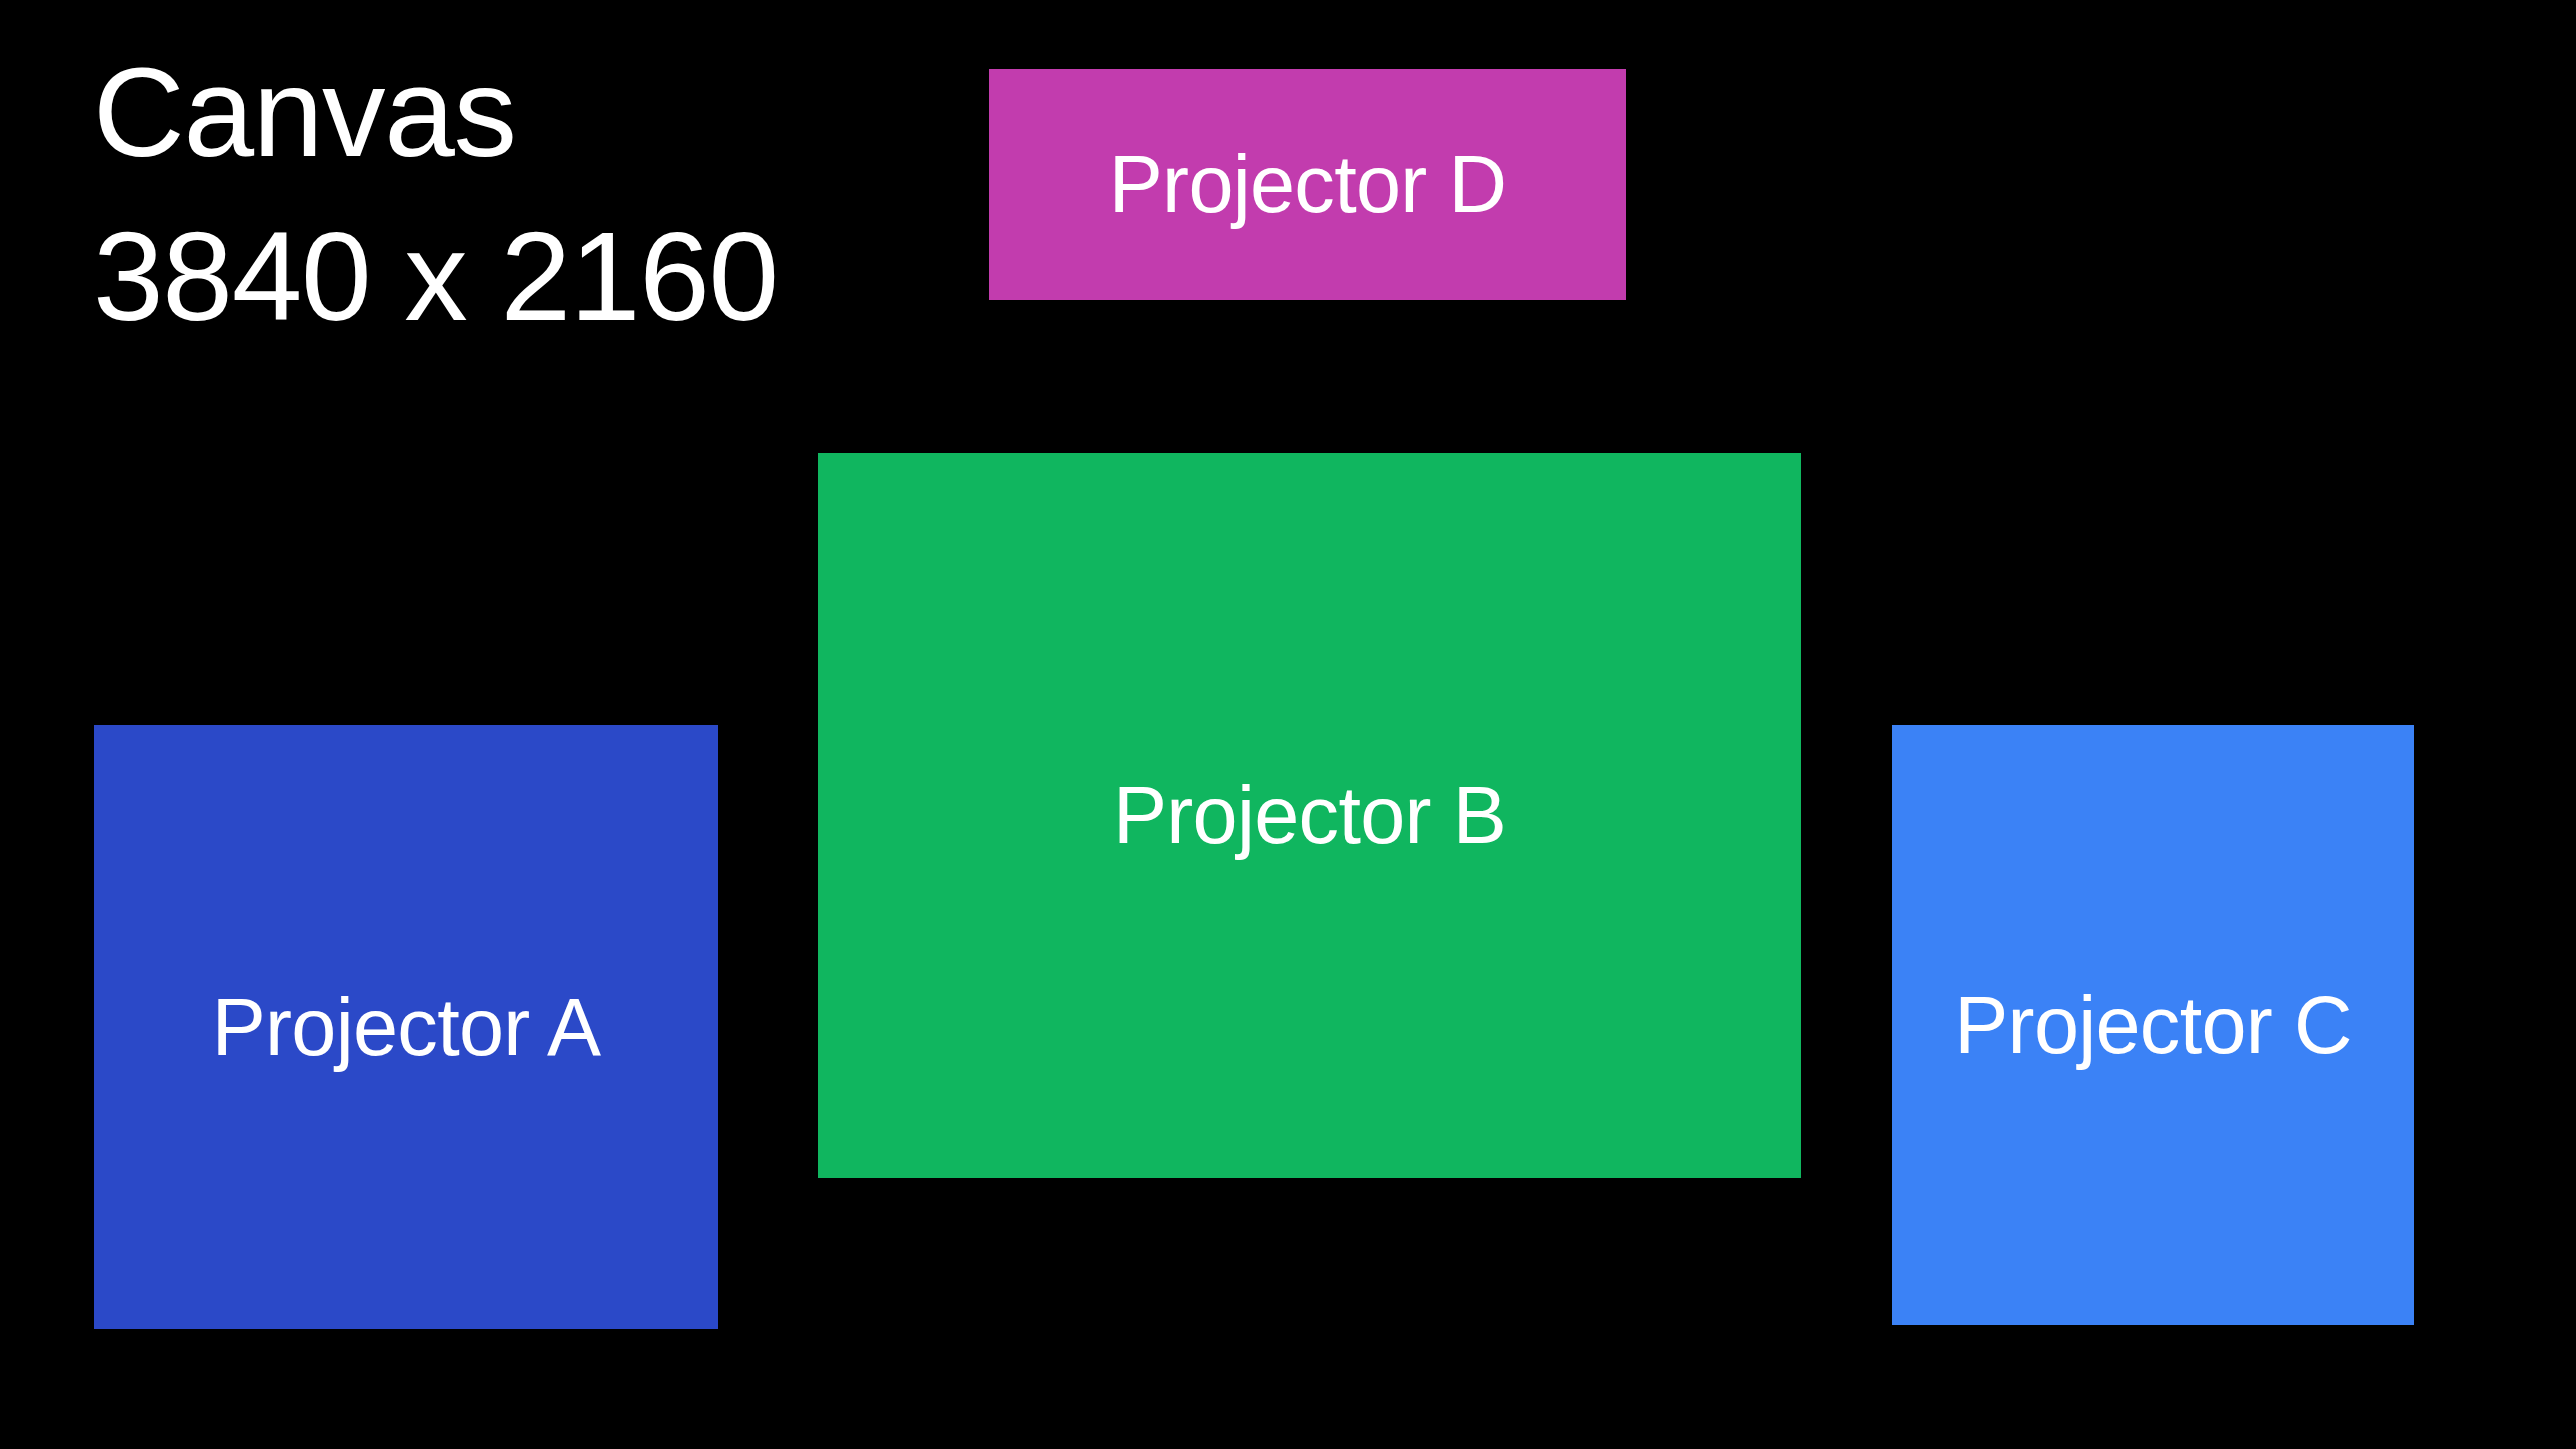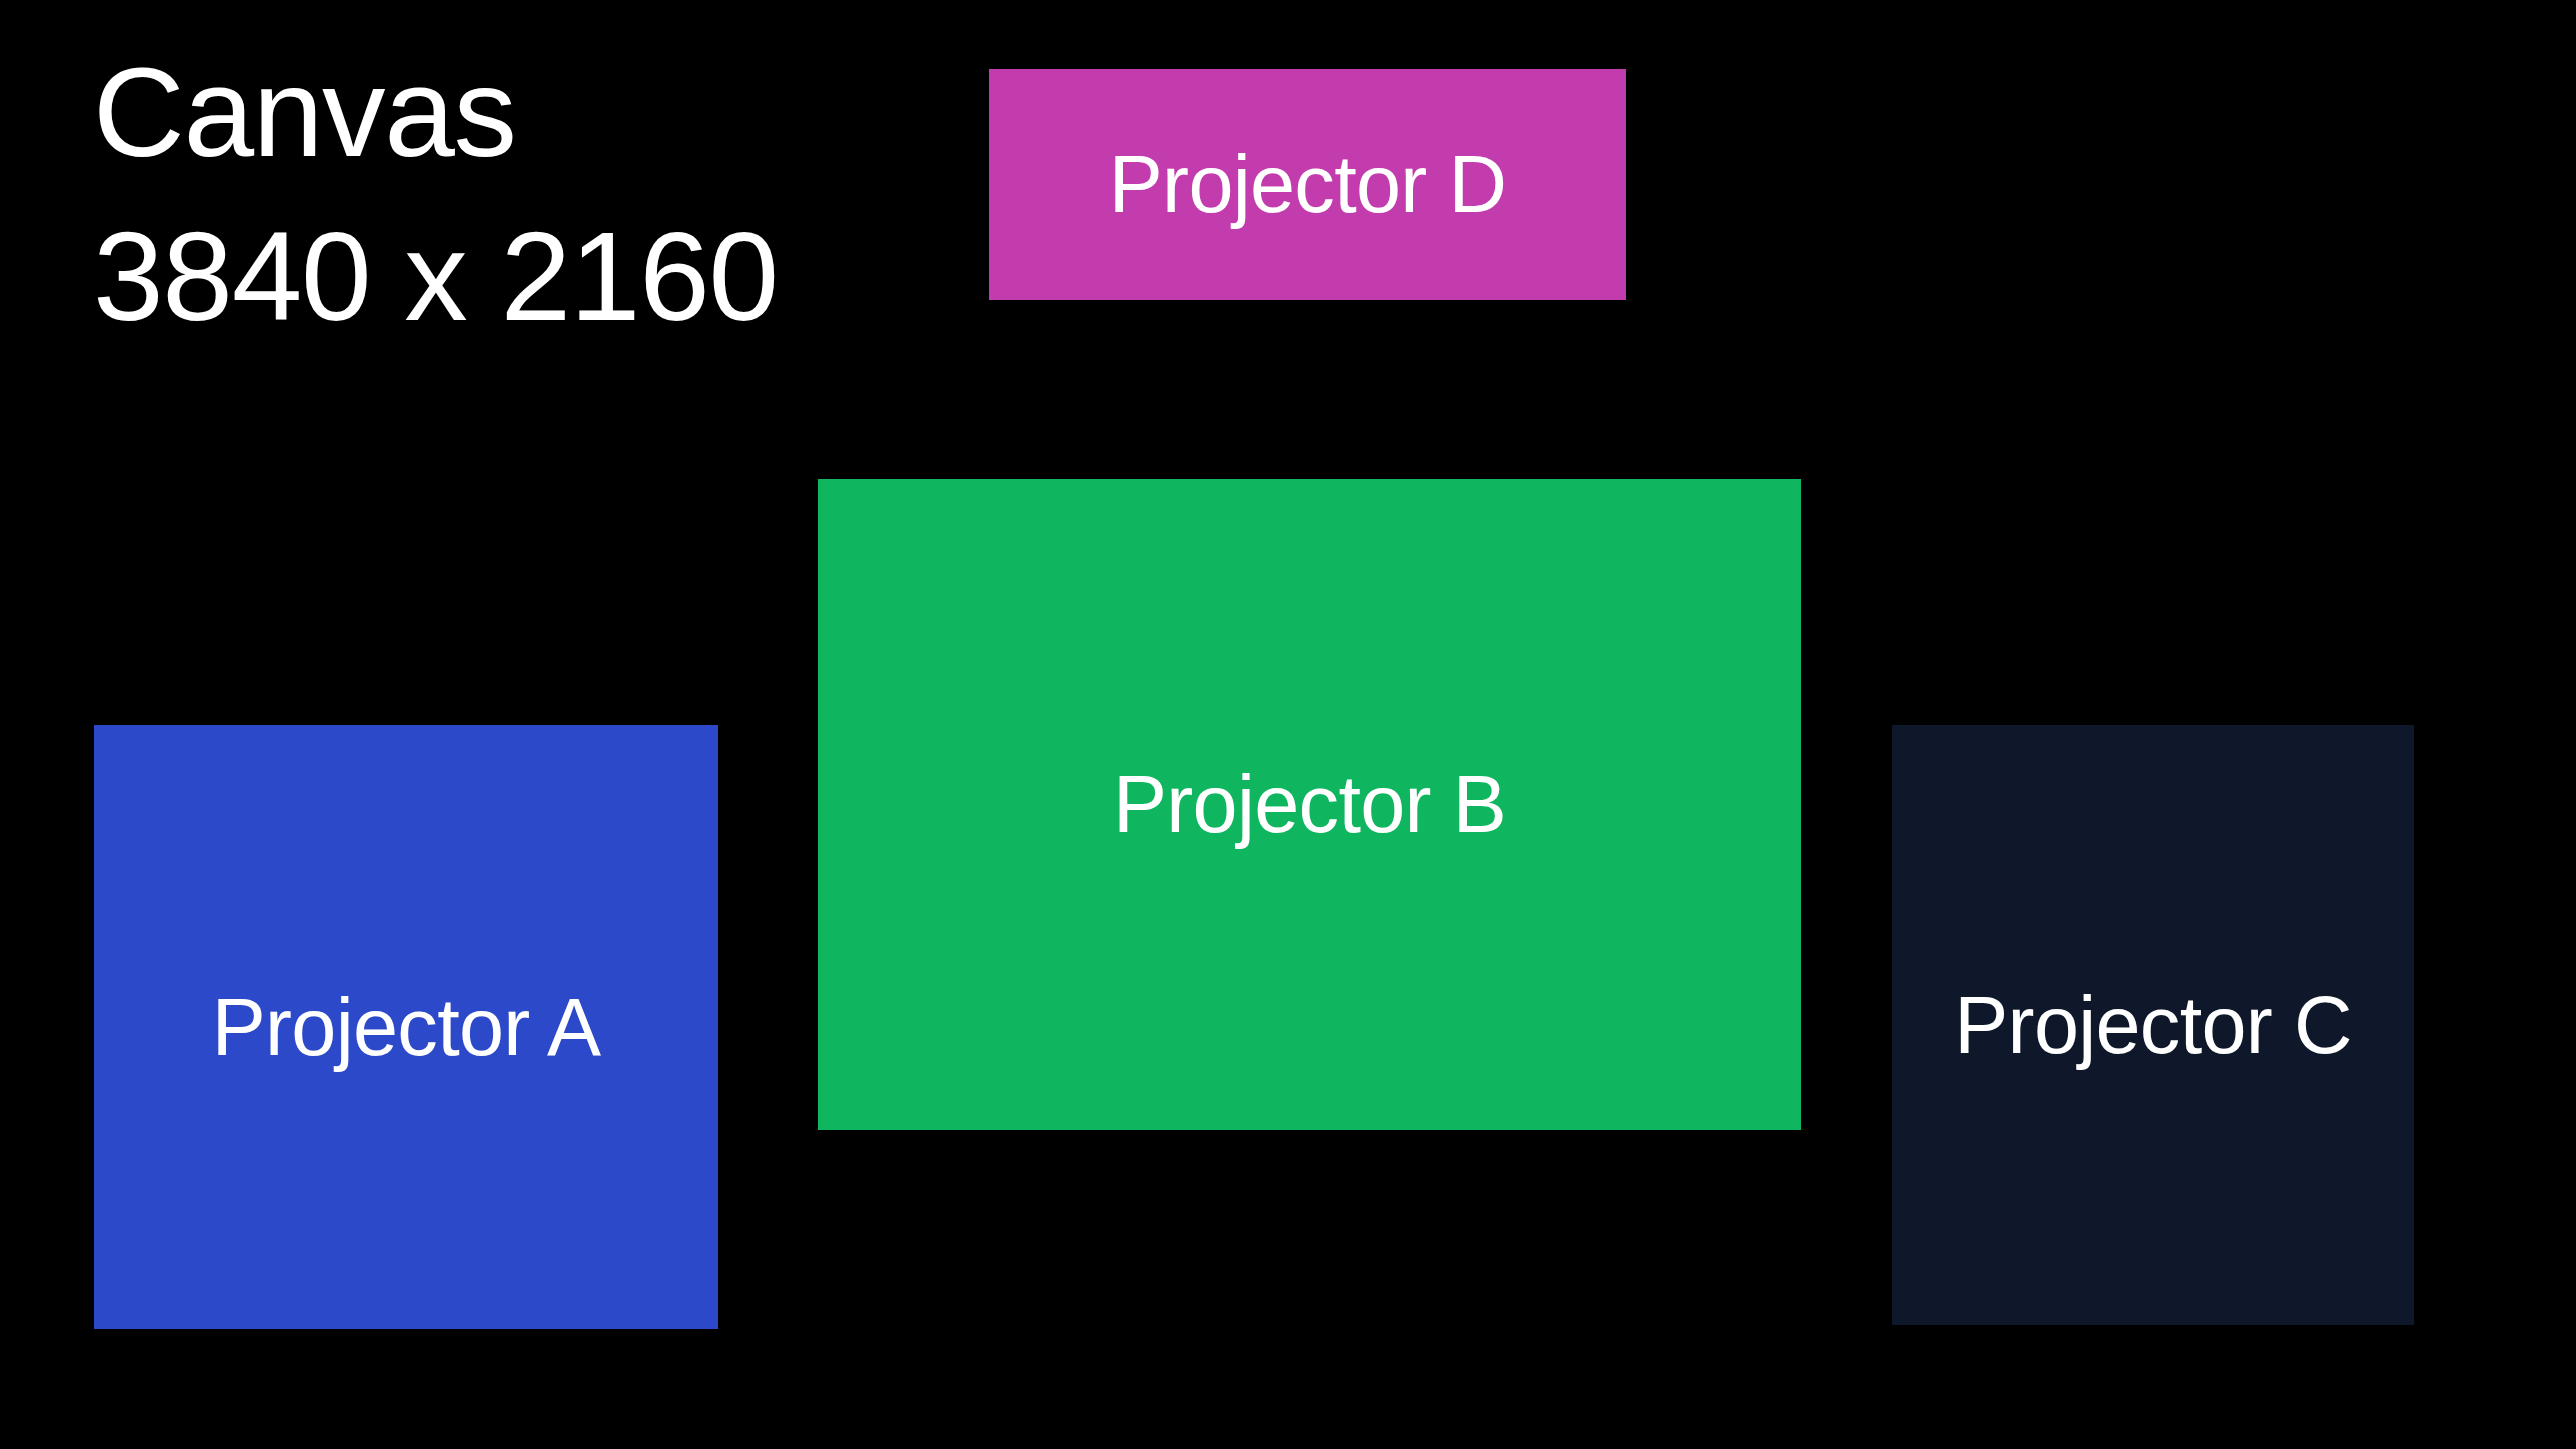--- a/index.html
+++ b/index.html
@@ -48,25 +48,25 @@
 
   <div class="canvas-title" style="color: rgb(255, 255, 255);">
     <div>Canvas</div>
     <div>3840 x 2160</div>
   </div>
 
   <div class="projector" style="left: 94px; top: 725px; width: 624px; height: 604px; background: rgb(43, 73, 200);">
     <span class="projector-label">Projector A</span>
   </div>
 
-  <div class="projector" style="left: 818px; top: 479px; width: 983px; height: 651px; background: rgb(16, 182, 95);">
+  <div class="projector" style="left: 818px; top: 453px; width: 983px; height: 725px; background: rgb(16, 182, 95);">
     <span class="projector-label">Projector B</span>
   </div>
 
-  <div class="projector" style="left: 1892px; top: 725px; width: 522px; height: 600px; background: #0f172a; text-align: right;">
+  <div class="projector" style="left: 1892px; top: 725px; width: 522px; height: 600px; background: #3b82f6; text-align: right;">
     <span class="projector-label">Projector C</span>
   </div>
 
   <div class="projector" style="left: 989px; top: 69px; width: 637px; height: 231px; background: rgb(194, 60, 174);">
     <span class="projector-label">Projector D</span>
   </div>
 
 </div>
 
 

